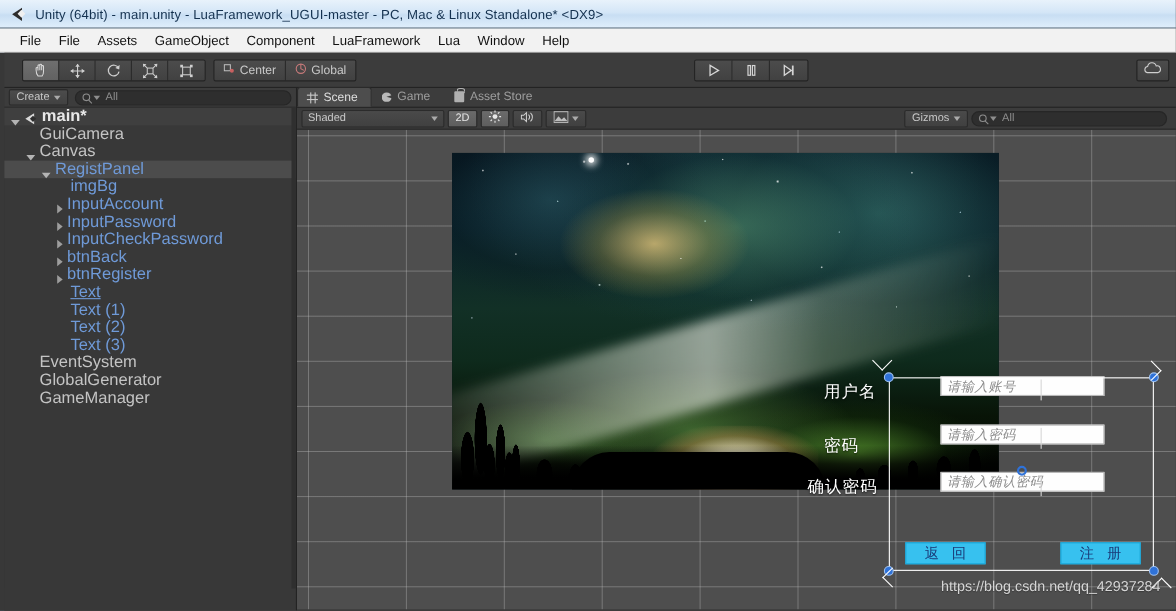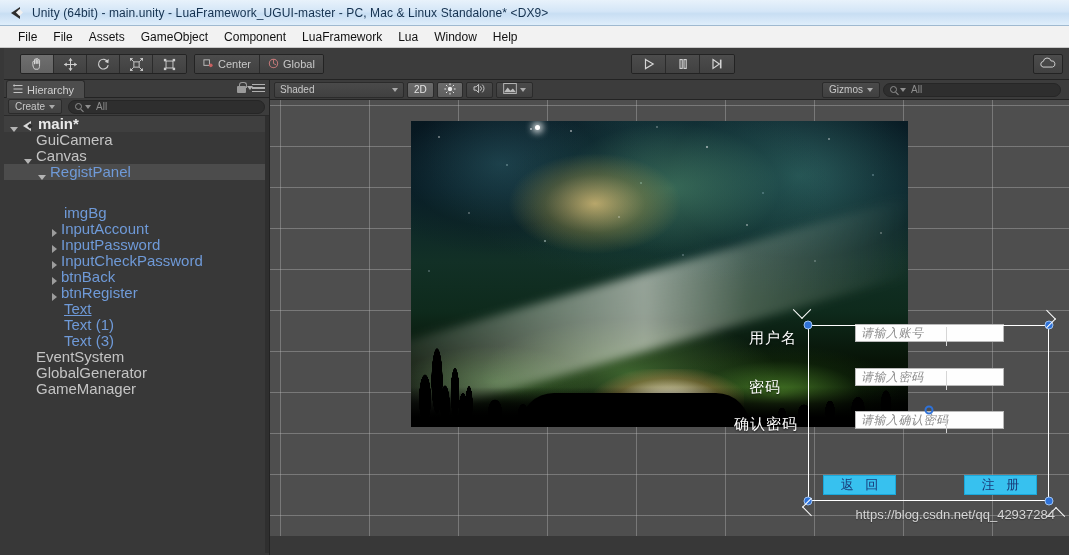--- a/index.html
+++ b/index.html
@@ -560,39 +560,20 @@
       <div class="cloud-btn">
         <span>
           <svg width="18" height="12" viewBox="0 0 20 13">
             <path d="M4.5 11 A3.2 3.2 0 0 1 4.8 4.7 A4.4 4.4 0 0 1 13.4 4.2 A3.4 3.4 0 0 1 15 11 Z" fill="none" stroke="#cfcfcf" stroke-width="1.1"></path>
           </svg>
         </span>
       </div>
     </div>
 
     <div class="hierarchy">
-      <div class="panel-tabrow">
-        <div class="panel-tab">
-          <span>
-            <svg width="10" height="10" viewBox="0 0 10 10">
-              <path d="M0.5 1.5 H9.5 M0.5 5 H9.5 M0.5 8.5 H9.5" stroke="#c4c4c4" stroke-width="1"></path>
-              <circle cx="1.2" cy="1.5" r="1" fill="#c4c4c4"></circle>
-            </svg>
-          </span>
-          <span>Hierarchy</span>
-        </div>
-        <div class="panel-tab-icons">
-          <span class="lock-ico"></span>
-          <span class="burger small">
-              <i></i>
-              <i></i>
-              <i></i>
-            </span>
-        </div>
-      </div>
 
       <div class="hier-toolbar">
         <div class="create-btn">
           <span>Create</span>
           <span class="caret-d"></span>
         </div>
         <div class="searchfield">
           <span class="mag"></span>
           <span class="caret-d" style="border-top-color:#8e8e8e;margin-right:2px"></span>
           <span class="search-txt">All</span>
@@ -610,21 +591,21 @@
             <span>GuiCamera</span>
           </div>
           <div class="hrow" style="padding-left: 20px;">
             <span class="foldr"></span>
             <span>Canvas</span>
           </div>
           <div class="hrow prefab sel" style="padding-left: 34px;">
             <span class="foldr"></span>
             <span>RegistPanel</span>
           </div>
-          <div class="hrow prefab" style="padding-left: 48px; margin-top: 25px;">
+          <div class="hrow prefab" style="padding-left: 48px;">
             <span class="foldspace"></span>
             <span>imgBg</span>
           </div>
           <div class="hrow prefab" style="padding-left: 48px;">
             <span class="foldr closed"></span>
             <span>InputAccount</span>
           </div>
           <div class="hrow prefab" style="padding-left: 48px;">
             <span class="foldr closed"></span>
             <span>InputPassword</span>
@@ -644,40 +625,63 @@
           <div class="hrow prefab" style="padding-left: 48px; text-decoration: underline;">
             <span class="foldspace"></span>
             <span>Text</span>
           </div>
           <div class="hrow prefab" style="padding-left: 48px;">
             <span class="foldspace"></span>
             <span>Text (1)</span>
           </div>
           <div class="hrow prefab" style="padding-left: 48px;">
             <span class="foldspace"></span>
+            <span>Text (2)</span>
+          </div>
+          <div class="hrow prefab" style="padding-left: 48px;">
+            <span class="foldspace"></span>
             <span>Text (3)</span>
           </div>
           <div class="hrow" style="padding-left: 20px;">
             <span class="foldspace"></span>
             <span>EventSystem</span>
           </div>
           <div class="hrow" style="padding-left: 20px;">
             <span class="foldspace"></span>
             <span>GlobalGenerator</span>
           </div>
           <div class="hrow" style="padding-left: 20px;">
             <span class="foldspace"></span>
             <span>GameManager</span>
           </div>
         <div class="hier-scrollbar"></div>
       </div>
     </div>
 
     <div class="sceneview">
 
+      <div class="scene-tabrow">
+        <div class="stab active">
+          <span class="grid-ico">
+            <i class="h" style="top:2px"></i>
+              <i class="h" style="top:6px"></i>
+            <i class="v" style="left:3px"></i>
+              <i class="v" style="left:7px"></i>
+          </span>
+          <span>Scene</span>
+        </div>
+        <div class="stab">
+          <span class="pac"></span>
+          <span>Game</span>
+        </div>
+        <div class="stab">
+          <span class="bag-ico"></span>
+          <span>Asset Store</span>
+        </div>
+      </div>
 
       <div class="scene-toolbar">
         <div class="sdrop">
           <span>Shaded</span>
           <span class="caret-d"></span>
         </div>
         <div class="sbtn on">
           <span>2D</span>
         </div>
         <div class="sbtn on">

